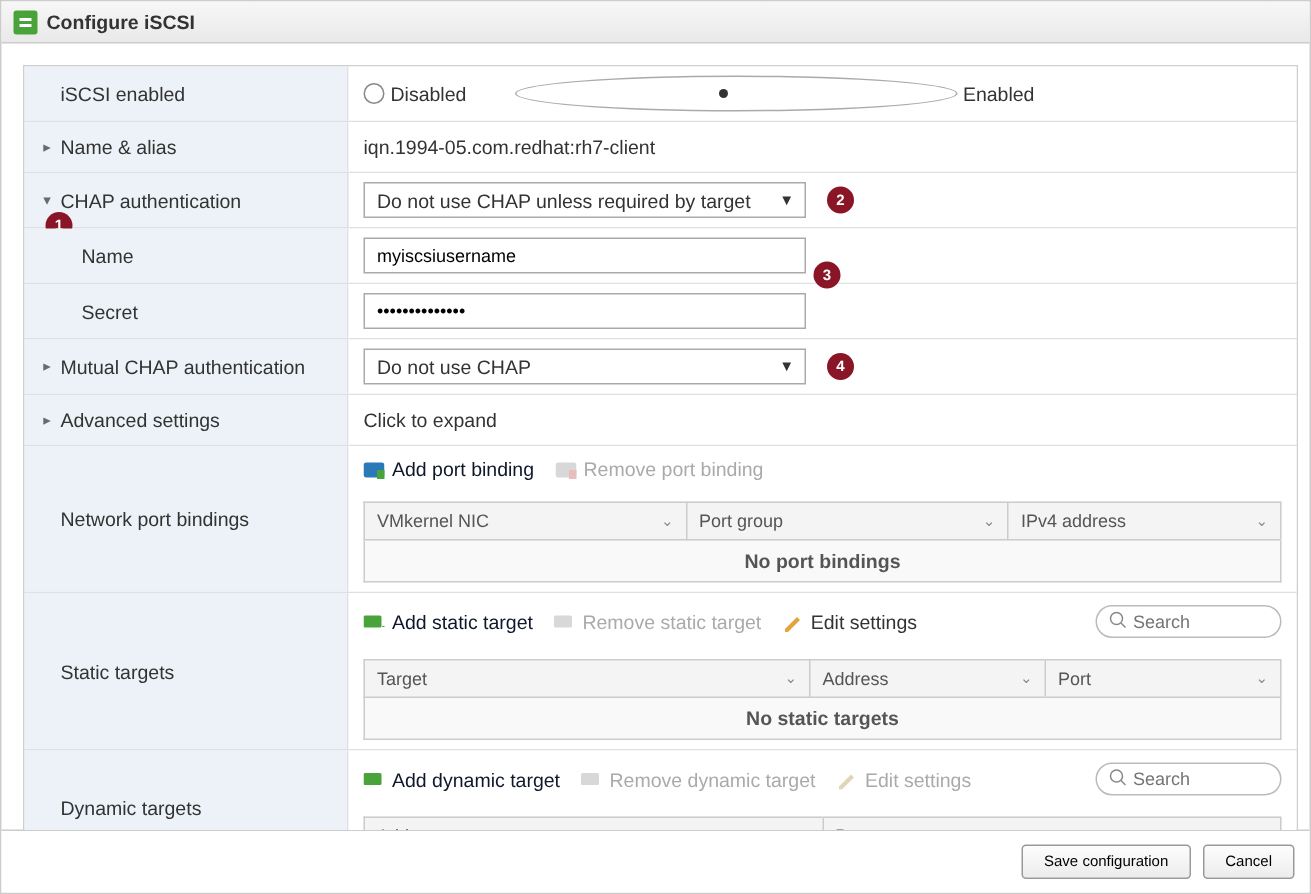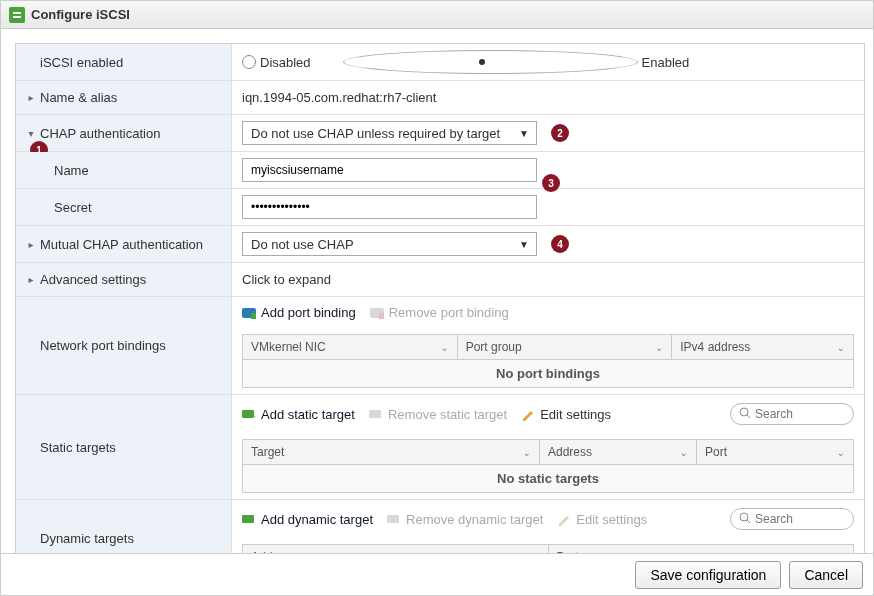--- a/index.html
+++ b/index.html
@@ -33,21 +33,21 @@
   .ticon { width:14px; height:14px; display:inline-flex; align-items:center; justify-content:center; }
   .grid { width:100%; }
   .ghdr { display:flex; }
   .gcell { border:1px solid #ccc; border-right:none; background:#f4f4f4; padding:5px 8px; display:flex; align-items:center; justify-content:space-between; font-size:12px; color:#555; }
   .ghdr .gcell:last-child { border-right:1px solid #ccc; }
   .gcell .chev { font-size:10px; color:#888; }
   .gempty { border:1px solid #ccc; border-top:none; text-align:center; padding:6px; font-weight:bold; color:#555; background:#f9f9f9; }
   .search { display:inline-flex; align-items:center; border:1px solid #bbb; border-radius:12px; height:22px; padding:0 8px; gap:4px; background:#fff; margin-left:auto; color:#888; }
   .search input { border:none; outline:none; width:90px; font-size:12px; }
   .footer { height: 42px; border-top:1px solid #ccc; display:flex; align-items:center; justify-content:flex-end; padding: 0 10px; gap:8px; background:#fff; }
-  .btn { background: linear-gradient(#fdfdfd,#ececec); border:1px solid #999; border-radius:3px; padding: 5px 14px; font-size:14px; cursor:pointer; }
+  .btn { background: linear-gradient(#fdfdfd,#ececec); border:1px solid #999; border-radius:3px; padding: 5px 14px; font-size:10px; cursor:pointer; }
   
   .scroll-area::-webkit-scrollbar { width:10px; }
   .scroll-area::-webkit-scrollbar-thumb { background:#c8c8c8; border-radius:4px; }
   .scroll-area::-webkit-scrollbar-track { background:#f0f0f0; }
 </style>
 </head>
 <body>
 
 <div class="window">
   <div class="titlebar">

